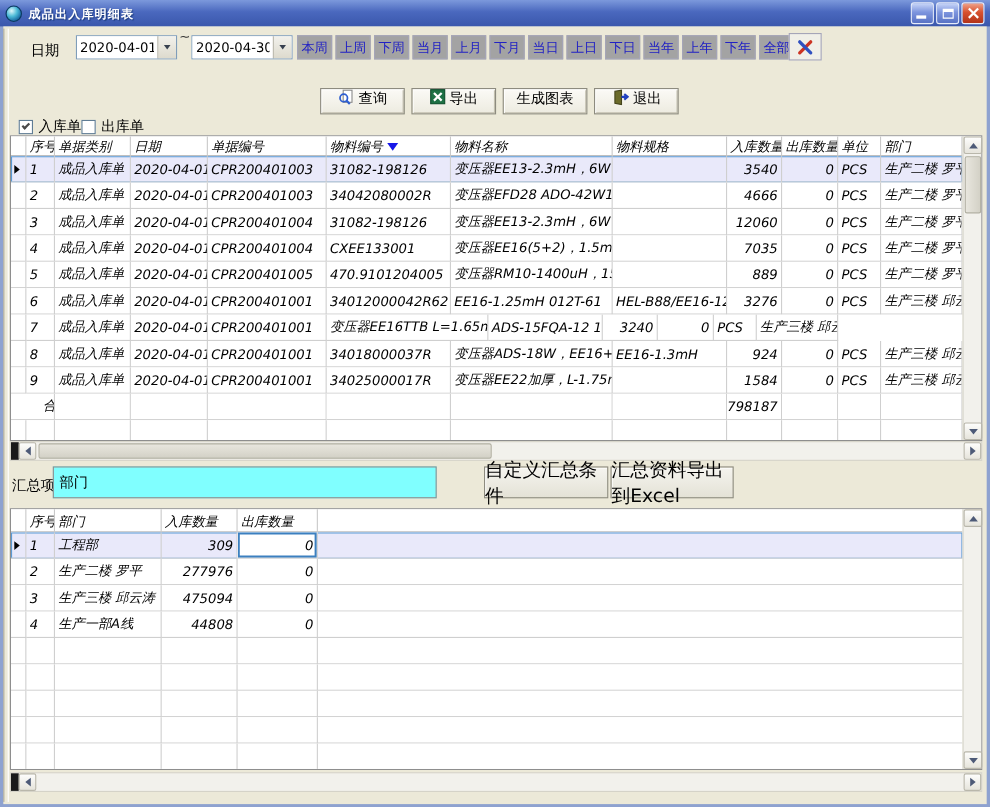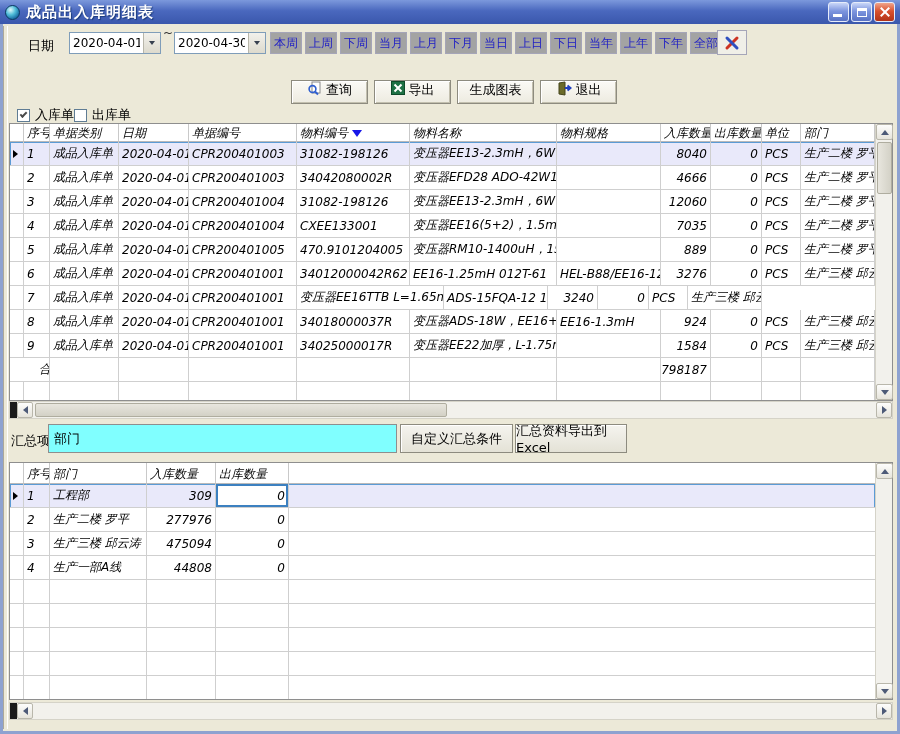--- a/index.html
+++ b/index.html
@@ -6,21 +6,21 @@
   html,body { background:#888; }
   .window { position:relative; width:900px; height:734px; background:#8EA2D0; overflow:hidden; }
 
   
   .titlebar { position:absolute; left:0; top:0; width:900px; height:24px;
     background:linear-gradient(180deg,#7C99DC 0%,#4A68BE 45%,#3A57AC 100%);
     display:flex; align-items:center; padding:0 5px; }
   .app-icon { width:15px; height:15px; border-radius:50%;
     background:radial-gradient(circle at 35% 30%, #DFF6FA, #4FBCD8 40%, #1E72A8 72%, #0B4C7A);
     border:1px solid #0A3A60; margin-right:6px; flex:0 0 auto; }
-  .title-text { color:#fff; font-weight:bold; font-size:15px; text-shadow:1px 1px 1px #1A3A7A; letter-spacing:1px; }
+  .title-text { color:#fff; font-weight:bold; font-size:11px; text-shadow:1px 1px 1px #1A3A7A; letter-spacing:1px; }
   .win-btns { position:absolute; right:5px; top:2px; display:flex; gap:2px; }
   .win-btn { width:21px; height:20px; border:1px solid #E6ECFA; border-radius:3px;
     background:linear-gradient(180deg,#C9D6F8,#7D95DE 45%,#5872C4); position:relative; }
   .win-btn.close { background:linear-gradient(180deg,#F0A58C,#D8512F 45%,#B23318); }
   .glyph-min { position:absolute; left:4px; bottom:4px; width:9px; height:3px; background:#fff; }
   .glyph-max { position:absolute; left:5px; top:5px; width:10px; height:9px; border:1px solid #fff; border-top:3px solid #fff; }
   .glyph-close { position:absolute; left:50%; top:50%; width:12px; height:12px; transform:translate(-50%,-50%); }
   .glyph-close::before,.glyph-close::after { content:""; position:absolute; left:5px; top:0; width:2px; height:12px; background:#fff; }
   .glyph-close::before { transform:rotate(45deg); }
   .glyph-close::after { transform:rotate(-45deg); }
@@ -89,21 +89,21 @@
   .sum-grid .hrow { height:21px; }
   .srow { height:24px; }
   .sum-rows .srow:first-child { background:#E9E9FA; box-shadow:inset 0 0 0 1px #5B9BD5; }
   .sum-rows .srow:first-child .cur-cell { background:#fff; box-shadow:inset 0 0 0 2px #3C80C0; }
 
   
   .sum-label { position:absolute; left:8px; top:408px; font-size:13px; color:#000; }
   .sum-input { position:absolute; left:45px; top:400px; width:349px; height:29px; background:#80FFFF;
     border:1px solid #8E8E8E; font-size:13px; padding:0 5px; outline:0; }
   .sbtn { position:absolute; top:400px; height:29px; background:linear-gradient(180deg,#F5F4EF,#E4E2D6);
-    border:1px solid #8D8B7F; box-shadow:inset 1px 1px 0 #FFF; font-size:13px; display:flex; align-items:center; justify-content:center; }
+    border:1px solid #8D8B7F; box-shadow:inset 1px 1px 0 #FFF; font-size:17px; display:flex; align-items:center; justify-content:center;margin-left:40px; }
   .sbtn.b1 { left:397px; width:113px; }
   .sbtn.b2 { left:512px; width:112px; }
 
   
   .vscroll { width:17px; background:#F2F1EC; border-left:1px solid #D5D3C8; display:flex; flex-direction:column; }
   .sbtn-sq { width:17px; height:16px; background:linear-gradient(180deg,#FDFDFC,#E6E4DB);
     border:1px solid #B9B7AB; border-radius:2px; display:flex; align-items:center; justify-content:center; flex:0 0 auto; }
   .vtrack { flex:1; position:relative; }
   .vthumb { position:absolute; left:1px; width:15px; background:linear-gradient(90deg,#E8E6DE,#D3D1C6); border:1px solid #AFAD9F; border-radius:2px; }
   .hscroll { position:absolute; left:6px; width:884px; height:18px; background:#F2F1EC; border:1px solid #D5D3C8; display:flex; align-items:center; }
@@ -279,21 +279,21 @@
               <div class="cell c-gut">
                 <span class="row-marker"></span>
               </div>
               <div class="cell c-no">1</div>
               <div class="cell c-type">成品入库单</div>
               <div class="cell c-date">2020-04-01</div>
               <div class="cell c-doc">CPR200401003</div>
               <div class="cell c-item">31082-198126</div>
               <div class="cell c-name">变压器EE13-2.3mH，6W，</div>
               <div class="cell c-spec"></div>
-              <div class="cell c-in num">8040</div>
+              <div class="cell c-in num">3540</div>
               <div class="cell c-out num">0</div>
               <div class="cell c-unit">PCS</div>
               <div class="cell c-dept">生产二楼 罗平</div>
             </div>
 
             <div class="trow">
               <div class="cell c-gut"></div>
               <div class="cell c-no">2</div>
               <div class="cell c-type">成品入库单</div>
               <div class="cell c-date">2020-04-01</div>

